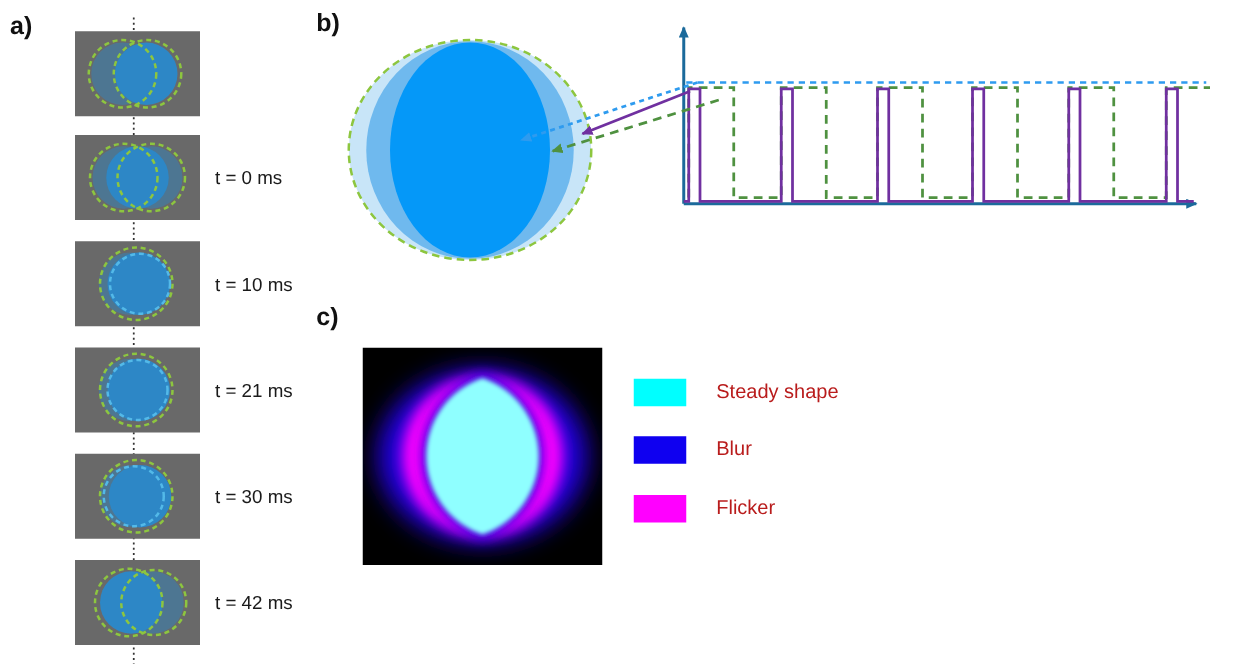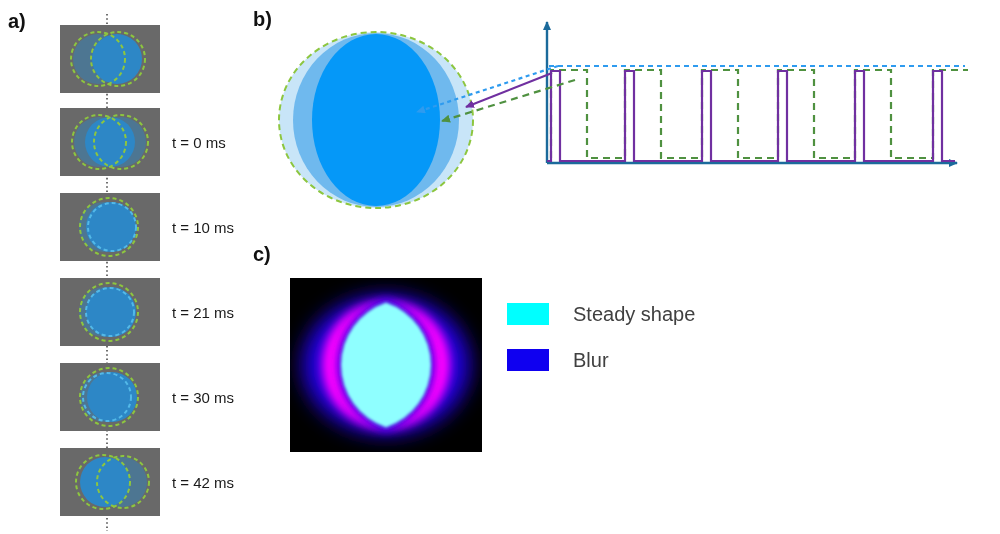--- a/index.html
+++ b/index.html
@@ -14,21 +14,21 @@
   #panel-a-letter{left:8px;top:10px;}
   #panel-b-letter{left:253px;top:8px;}
   #panel-c-letter{left:253px;top:243px;}
   svg{position:absolute;display:block;}
   #svg-a{left:0;top:0;}
   #svg-b{left:235px;top:0;}
   #svg-c{left:290px;top:278px;}
   .legend{position:absolute;left:507px;top:0;width:300px;height:534px;pointer-events:none;}
   .legend-row{position:absolute;left:0;height:22px;display:flex;align-items:center;}
   .swatch{display:inline-block;width:42px;height:22px;margin-right:24px;}
-  .legend-label{font-size:20px;color:#404040;white-space:nowrap;}
+  .legend-label{font-size:16px;color:#b91c1c;white-space:nowrap;}
 </style>
 </head>
 <body>
 
 <div class="panel-letter" id="panel-a-letter">a)</div>
 <div class="panel-letter" id="panel-b-letter">b)</div>
 <div class="panel-letter" id="panel-c-letter">c)</div>
 
 <svg id="svg-a" width="235" height="534" viewBox="0 0 235 534">
     <line x1="107" y1="14" x2="107" y2="531" stroke="#333333" stroke-width="1.4" stroke-dasharray="1.6 2.6"></line>
@@ -132,13 +132,17 @@
 
 <div class="legend">
   <div class="legend-row" id="legend-row-0" style="top: 303px;">
     <span class="swatch" style="background: rgb(0, 255, 255);"></span>
     <span class="legend-label">Steady shape</span>
   </div>
   <div class="legend-row" id="legend-row-1" style="top: 349px; justify-content: center;">
     <span class="swatch" style="background: rgb(15, 0, 240);"></span>
     <span class="legend-label">Blur</span>
   </div>
+  <div class="legend-row" id="legend-row-2" style="top: 396px;">
+    <span class="swatch" style="background: rgb(255, 0, 255);"></span>
+    <span class="legend-label">Flicker</span>
+  </div>
 </div>
 
 </body></html>

